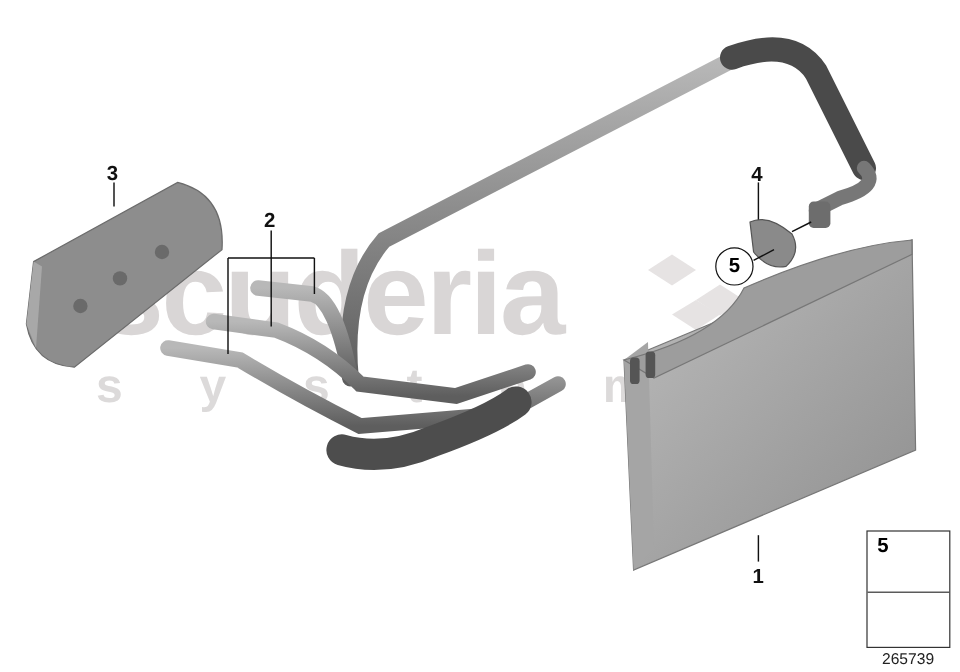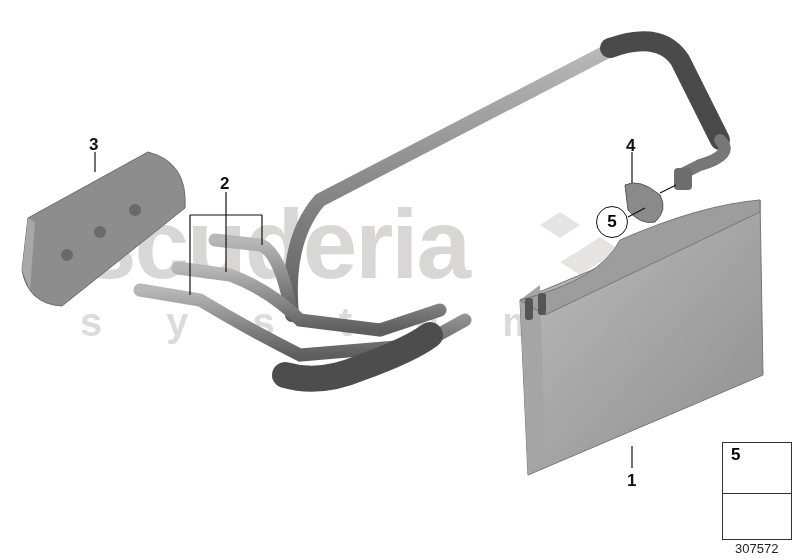--- a/index.html
+++ b/index.html
@@ -97,14 +97,14 @@
   <div class="callout" style="left:220px;top:174px">2</div>
   <div class="callout" style="left:626px;top:136px">4</div>
   <div class="circle" style="left:596px;top:206px">5</div>
   <div class="callout" style="left:627px;top:471px">1</div>
 
   <div class="legend">
     <div class="legend-top">
       <span class="legend-num">5</span>
     </div>
   </div>
-  <div class="diag-id">307572</div>
+  <div class="diag-id">265739</div>
 </div>
 
 </body></html>

